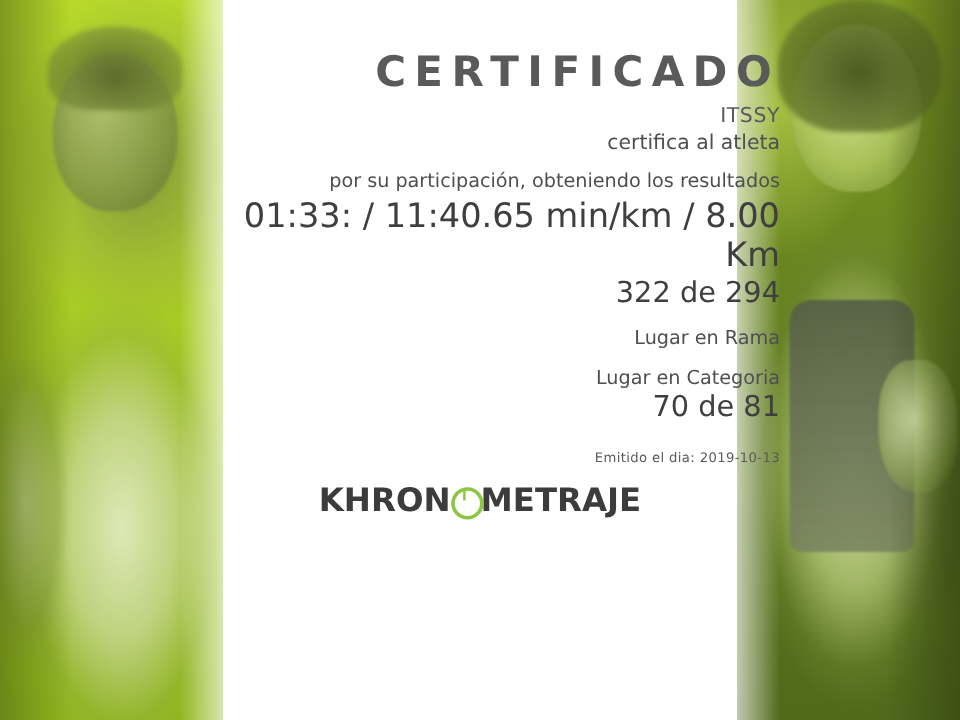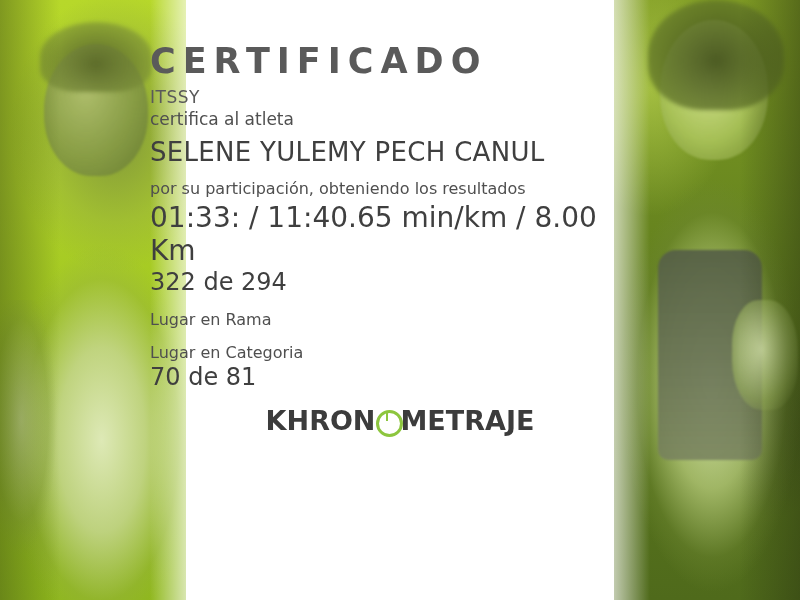--- a/index.html
+++ b/index.html
@@ -190,21 +190,21 @@
     height: 600px;
     background: #ffffff;
   }
 
   .content {
     position: absolute;
     left: 150px;
     top: 0;
     width: 500px;
     height: 540px;
-    text-align: left;
+    text-align: right;
     color: #4b4b4b;
   }
 
   .title {
     margin-top: 42px;
     font-size: 35px;
     font-weight: bold;
     letter-spacing: 7px;
     color: #5a5a5a;
     line-height: 1.1;
@@ -336,34 +336,34 @@
   <div class="panel"></div>
   <div class="fade-left"></div>
   <div class="fade-right"></div>
 
   <div class="content">
 
     <div class="title">CERTIFICADO</div>
     <div class="subtitle">ITSSY</div>
 
     <div class="line-label">certifica al atleta</div>
-    <div class="athlete">SELENE YULEMY PECH CANUL</div>
 
     <div class="participation">por su participación, obteniendo los resultados</div>
 
 
     <div class="metrics-value">01:33: / 11:40.65 min/km / 8.00 Km</div>
 
     <div class="place-value">322 de 294</div>
 
     <div class="place-label">Lugar en Rama</div>
 
     <div class="place-label">Lugar en Categoria</div>
     <div class="place-value">70 de 81</div>
 
+    <div class="issued">Emitido el dia: 2019-10-13</div>
 
     <div class="logo-wrap">
       <div class="logo">
         <span>KHRON</span><span class="ring"></span><span>METRAJE</span>
         
       </div>
     </div>
 
   </div>
 </div>

